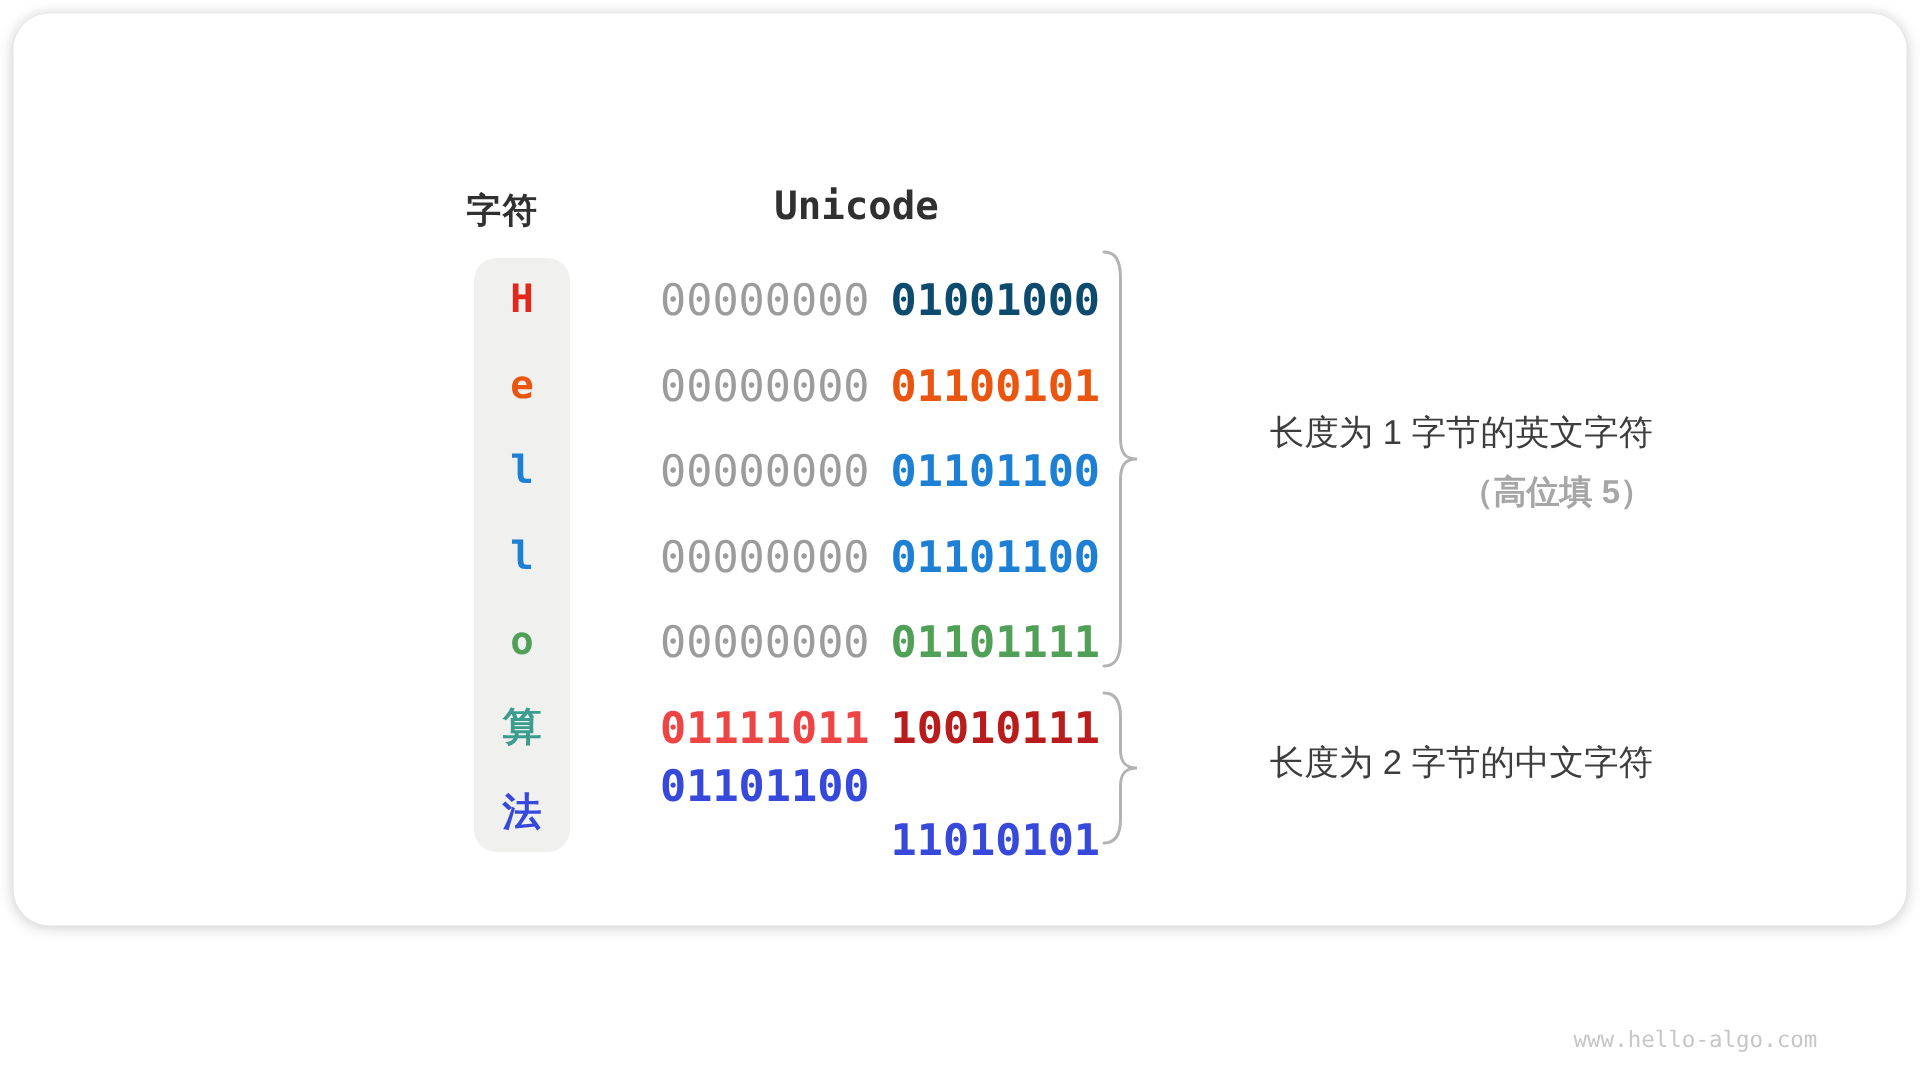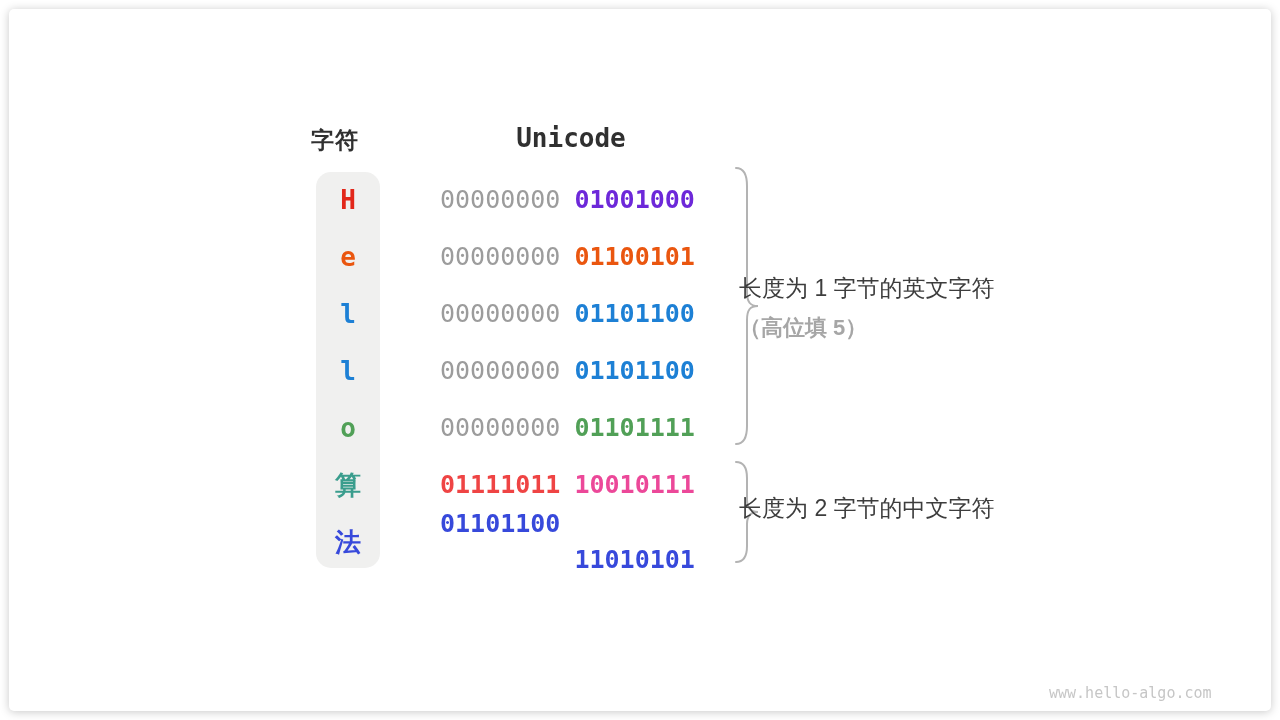--- a/index.html
+++ b/index.html
@@ -10,23 +10,23 @@
     position: relative;
     width: 1280px;
     height: 720px;
     background: #ffffff;
     overflow: hidden;
   }
 
   .card {
     position: absolute;
     left: 9px; top: 9px;
-    width: 1262px; height: 702px;
+    width: 1262px; height: 608px;
     background: #ffffff;
-    border-radius: 5px;
+    border-radius: 24px;
     box-shadow: 0 1px 10px rgba(0,0,0,0.22);
   }
 
   
   .col-header {
     position: absolute;
     font-weight: bold;
     color: #303030;
     text-align: center;
   }
@@ -64,42 +64,42 @@
     text-align: center;
     font-family: "DejaVu Sans Mono", monospace;
     font-size: 26px;
     font-weight: bold;
     line-height: 32px;
   }
   .bin {
     position: absolute;
     left: 431px;
     font-family: "DejaVu Sans Mono", monospace;
-    font-size: 25px;
+    font-size: 29px;
     line-height: 32px;
     white-space: pre;
     display: flex;
     gap: 14px;
   }
   .byte2 { font-weight: bold; }
 
   
   .brace { position: absolute; }
   .brace path {
     fill: none;
     stroke: #b3b3b3;
     stroke-width: 2;
     stroke-linecap: round;
   }
 
   
   .annotation {
     position: absolute;
-    left: 730px; width: 306px;
-    text-align: left;
+    left: 787px; width: 306px;
+    text-align: right;
     color: #3d3d3d;
     font-size: 23px;
   }
   .annotation .line { line-height: 39px; }
   .annotation .sub {
     color: #a6a6a6;
     font-weight: bold;
     font-size: 22px;
   }
 
@@ -118,41 +118,41 @@
 <div class="canvas">
   <div class="card">
 
     <div class="col-header char-header">字符</div>
     <div class="col-header unicode-header">Unicode</div>
 
     <div class="char-col-bg"></div>
 
     <div class="row" style="top:175px">
       <span class="char-cell" style="color: rgb(226, 39, 26);">H</span>
-      <span class="bin"><span class="byte1" style="color: rgb(156, 156, 156); font-weight: 400;">00000000</span><span class="byte2" style="color: #6d28d9;">01001000</span></span>
+      <span class="bin"><span class="byte1" style="color: rgb(156, 156, 156); font-weight: 400;">00000000</span><span class="byte2" style="color: #0c4a6e;">01001000</span></span>
     </div>
     <div class="row" style="top:232px">
       <span class="char-cell" style="color: rgb(234, 86, 15);">e</span>
       <span class="bin"><span class="byte1" style="color: rgb(156, 156, 156); font-weight: 400;">00000000</span><span class="byte2" style="color: rgb(234, 86, 15);">01100101</span></span>
     </div>
     <div class="row" style="top:289px">
       <span class="char-cell" style="color: rgb(29, 128, 213);">l</span>
       <span class="bin"><span class="byte1" style="color: rgb(156, 156, 156); font-weight: 400;">00000000</span><span class="byte2" style="color: rgb(29, 128, 213);">01101100</span></span>
     </div>
     <div class="row" style="top:346px">
       <span class="char-cell" style="color: rgb(29, 128, 213);">l</span>
       <span class="bin"><span class="byte1" style="color: rgb(156, 156, 156); font-weight: 400;">00000000</span><span class="byte2" style="color: rgb(29, 128, 213);">01101100</span></span>
     </div>
     <div class="row" style="top:403px">
       <span class="char-cell" style="color: rgb(81, 160, 87);">o</span>
       <span class="bin"><span class="byte1" style="color: rgb(156, 156, 156); font-weight: 400;">00000000</span><span class="byte2" style="color: rgb(81, 160, 87);">01101111</span></span>
     </div>
     <div class="row" style="top:460px">
       <span class="char-cell" style="color: rgb(58, 157, 141);">算</span>
-      <span class="bin"><span class="byte1" style="color: #ef4444; font-weight: 700;">01111011</span><span class="byte2" style="color: #ec4899;">10010111</span></span>
+      <span class="bin"><span class="byte1" style="color: #ef4444; font-weight: 700;">01111011</span><span class="byte2" style="color: #b91c1c;">10010111</span></span>
     </div>
     <div class="row" style="top:517px">
       <span class="char-cell" style="color: rgb(55, 73, 219);">法</span>
       <span class="bin"><span class="byte1" style="color: rgb(55, 73, 219); font-weight: 700;">01101100</span><span class="byte2" style="color: rgb(55, 73, 219); margin-top: 36px;">11010101</span></span>
     </div>
 
     <svg class="brace" style="left:718px; top:156px;" width="38" height="282" viewBox="0 0 38 282">
       <path d="M9,3 C17,3 20,9 20,21 L20,127 C20,137 23,141 31,141 C23,141 20,145 20,155 L20,261 C20,273 17,279 9,279"></path>
     </svg>
     <svg class="brace" style="left:718px; top:450px;" width="38" height="106" viewBox="0 0 38 106">

